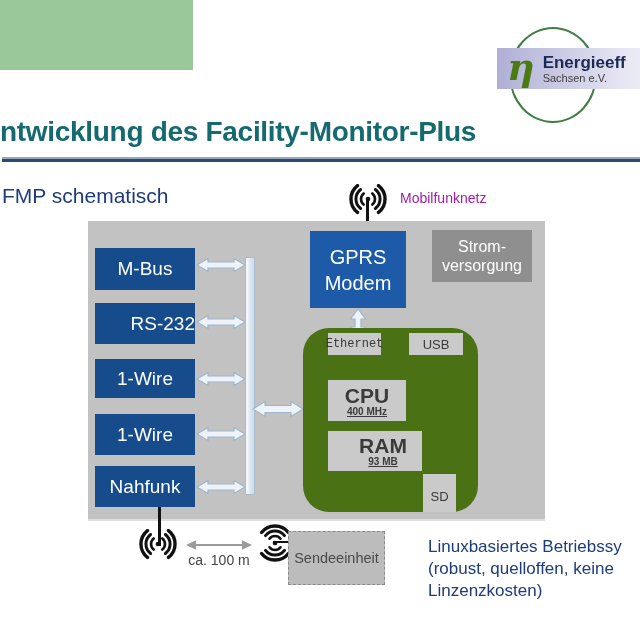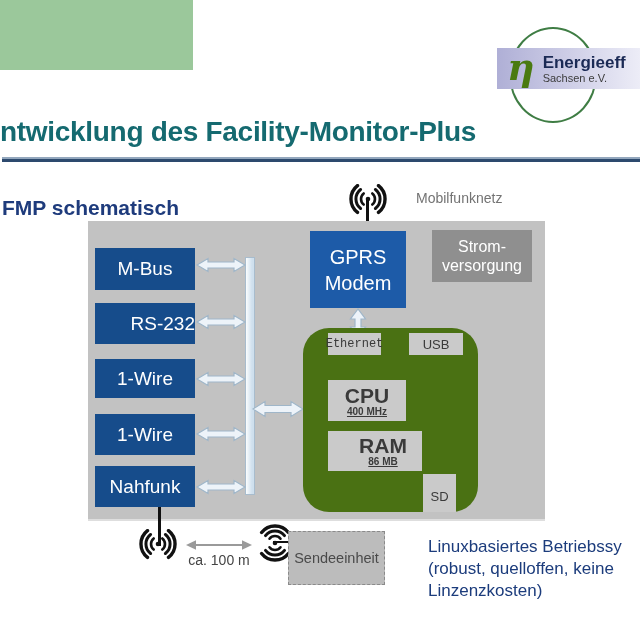--- a/index.html
+++ b/index.html
@@ -13,21 +13,21 @@
   .logo-band{left:497px;top:48px;width:165px;height:41px;
              background:linear-gradient(to right,#afafd6,#f6f6fc);display:flex;align-items:center;}
   .logo-eta{font-family:"DejaVu Serif",serif;font-style:italic;font-weight:bold;
             font-size:38px;color:#4a7a10;line-height:36px;margin:0 8px 4px 10px;}
   .logo-name{font-size:17px;font-weight:bold;color:#1b2a55;line-height:18px;}
   .logo-sub{font-size:11px;color:#3c3c3c;line-height:12px;}
   .page-title{left:0;top:116px;width:660px;font-size:28px;font-weight:bold;color:#156a70;
               letter-spacing:-0.3px;white-space:nowrap;}
   .title-rule-light{left:2px;top:157px;width:638px;height:2px;background:#93a7bd;}
   .title-rule-dark{left:2px;top:159px;width:638px;height:3px;background:#2d4a6e;}
-  .subtitle{left:2px;top:196px;font-size:21px;font-weight:bold;color:#1e3b7c;white-space:nowrap;}
+  .subtitle{left:2px;top:184px;font-size:21px;font-weight:normal;color:#1e3b7c;white-space:nowrap;}
 
   
   .diagram-bg{left:88px;top:221px;width:457px;height:298px;background:#c2c2c2;border-bottom:2px solid #dedede;}
 
   .if-block{left:95px;width:100px;background:#164c8b;color:#ffffff;display:flex;
             align-items:center;justify-content:center;font-size:19px;font-weight:500;}
   .if-mbus{top:248px;height:42px;}
   .if-rs232{top:303px;height:41px;justify-content:flex-end;}
   .if-1wire-a{top:359px;height:39px;}
   .if-1wire-b{top:414px;height:41px;}
@@ -59,21 +59,21 @@
   .chip-sd{left:423px;top:474px;width:33px;height:38px;font-size:13px;justify-content:flex-end;padding-bottom:8px;box-sizing:border-box;}
   .chip-big{font-size:21px;font-weight:bold;line-height:21px;}
   .chip-sub{font-size:10px;font-weight:bold;line-height:11px;text-decoration:underline;}
 
   .mast-top{left:366px;top:200px;width:3px;height:32px;background:#111;}
   .mast-bottom{left:158px;top:507px;width:3px;height:39px;background:#111;}
   .mast-right{left:273px;top:541px;width:17px;height:2px;background:#111;}
   .antenna-top{left:346px;top:184px;}
   .antenna-bottom{left:136px;top:529px;}
   .antenna-sender{left:251px;top:526px;transform:rotate(90deg);}
-  .mobilfunk-label{left:416px;top:190px;font-size:14px;color:#737373;}
+  .mobilfunk-label{left:400px;top:190px;font-size:14px;color:#a21caf;}
 
   .dist-arrow{left:186px;top:539px;width:66px;height:12px;}
   .dist-label{left:186px;top:552px;width:66px;text-align:center;font-size:14px;color:#444444;}
   .sender-box{left:288px;top:531px;width:97px;height:54px;background:#bcbcbc;
               border:1px dashed #8a8a8a;box-sizing:border-box;color:#4a4a4a;font-size:14.5px;
               display:flex;align-items:center;justify-content:center;}
 
   .note{left:428px;top:536px;font-size:17px;line-height:22px;color:#1c3c7c;white-space:nowrap;}
 </style>
 </head>
@@ -166,21 +166,21 @@
   </div>
   <div class="abs chip chip-usb">
     <span>USB</span>
   </div>
   <div class="abs chip chip-cpu">
     <span class="chip-big">CPU</span>
     <span class="chip-sub">400 MHz</span>
   </div>
   <div class="abs chip chip-ram">
     <span class="chip-big">RAM</span>
-    <span class="chip-sub">86 MB</span>
+    <span class="chip-sub">93 MB</span>
   </div>
   <div class="abs chip chip-sd">
     <span>SD</span>
   </div>
 
   <div class="abs mast-bottom"></div>
   <svg class="abs antenna-bottom" width="44" height="34" viewBox="0 0 44 34">
     <g stroke="#111" fill="none" stroke-linecap="round">
       <path d="M26.3,9.5 A7,7 0 0 1 26.3,20.5" stroke-width="2.6"></path>
       <path d="M17.7,9.5 A7,7 0 0 0 17.7,20.5" stroke-width="2.6"></path>

